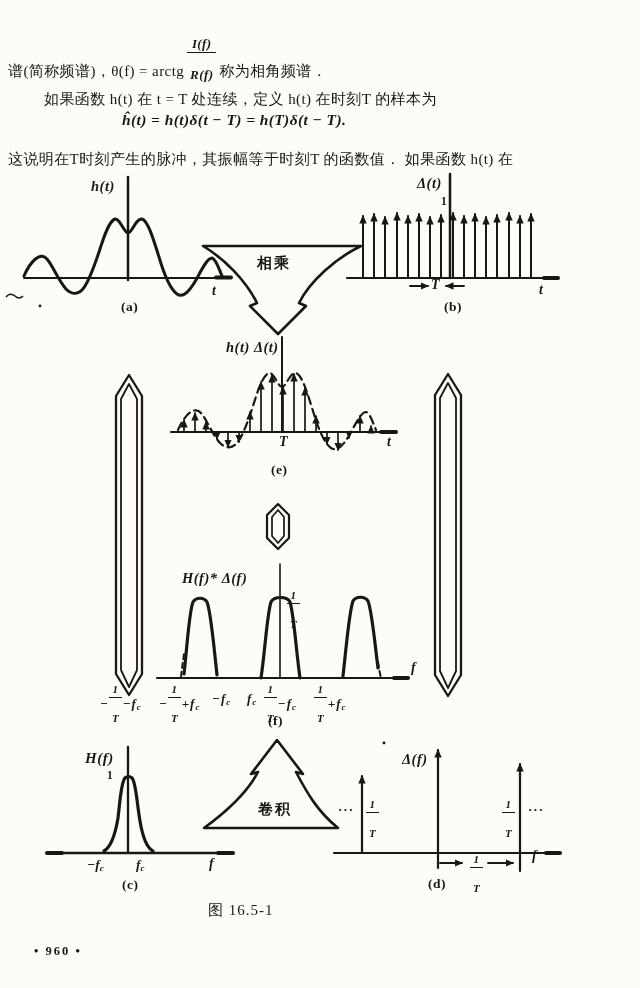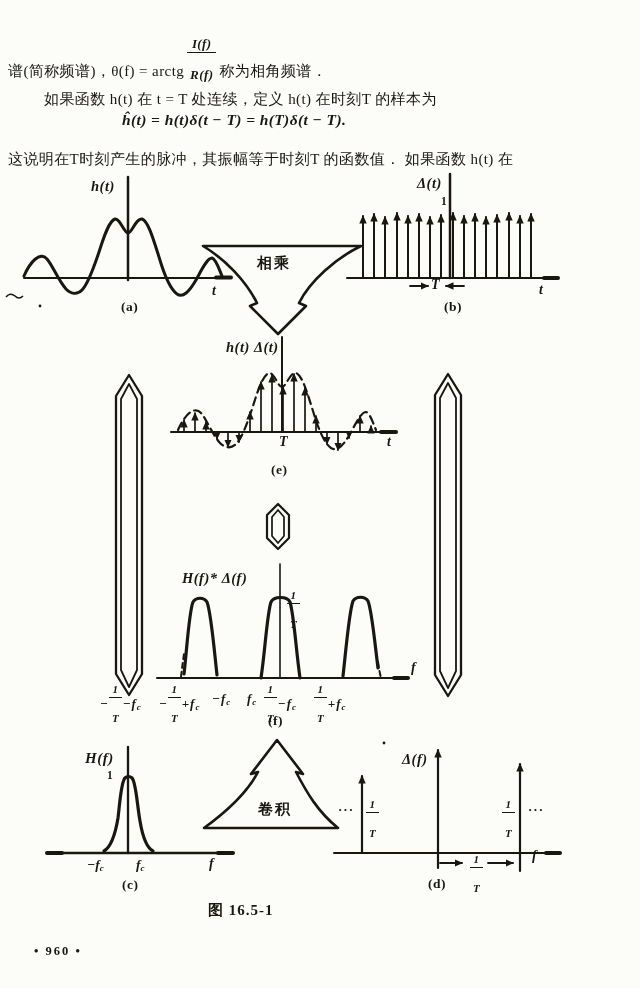--- a/index.html
+++ b/index.html
@@ -17,21 +17,21 @@
   .fl{position:absolute;white-space:nowrap;}
   .ylab{font-style:italic;font-weight:700;font-size:14.5px;letter-spacing:.5px;}
   .xlab{font-style:italic;font-weight:700;font-size:14px;}
   .tag{font-weight:700;font-size:13.5px;letter-spacing:.5px;}
   .cn{font-weight:700;font-size:15px;letter-spacing:2px;}
   .small1{font-size:11.5px;font-weight:700;}
   .ftick{display:inline-flex;align-items:center;gap:1px;font-size:13px;font-style:italic;font-weight:700;}
   .ftick sub,.ctick sub{font-size:9px;font-style:italic;font-weight:700;transform:translateY(3px);display:inline-block;}
   .ctick{display:inline-flex;align-items:center;font-size:13.5px;font-style:italic;font-weight:700;}
   .dots{font-size:13px;font-weight:700;letter-spacing:1px;}
-  .caption{font-size:15px;font-weight:700;letter-spacing:1px;}
+  .caption{font-size:15px;font-weight:400;letter-spacing:1px;}
   .pageno{font-size:12.5px;font-weight:700;letter-spacing:2px;}
   svg{position:absolute;left:0;top:0;}
 </style>
 </head>
 <body>
 
 <div class="page">
 
 
   <div class="tline flex" style="left:8px;top:37px;">

